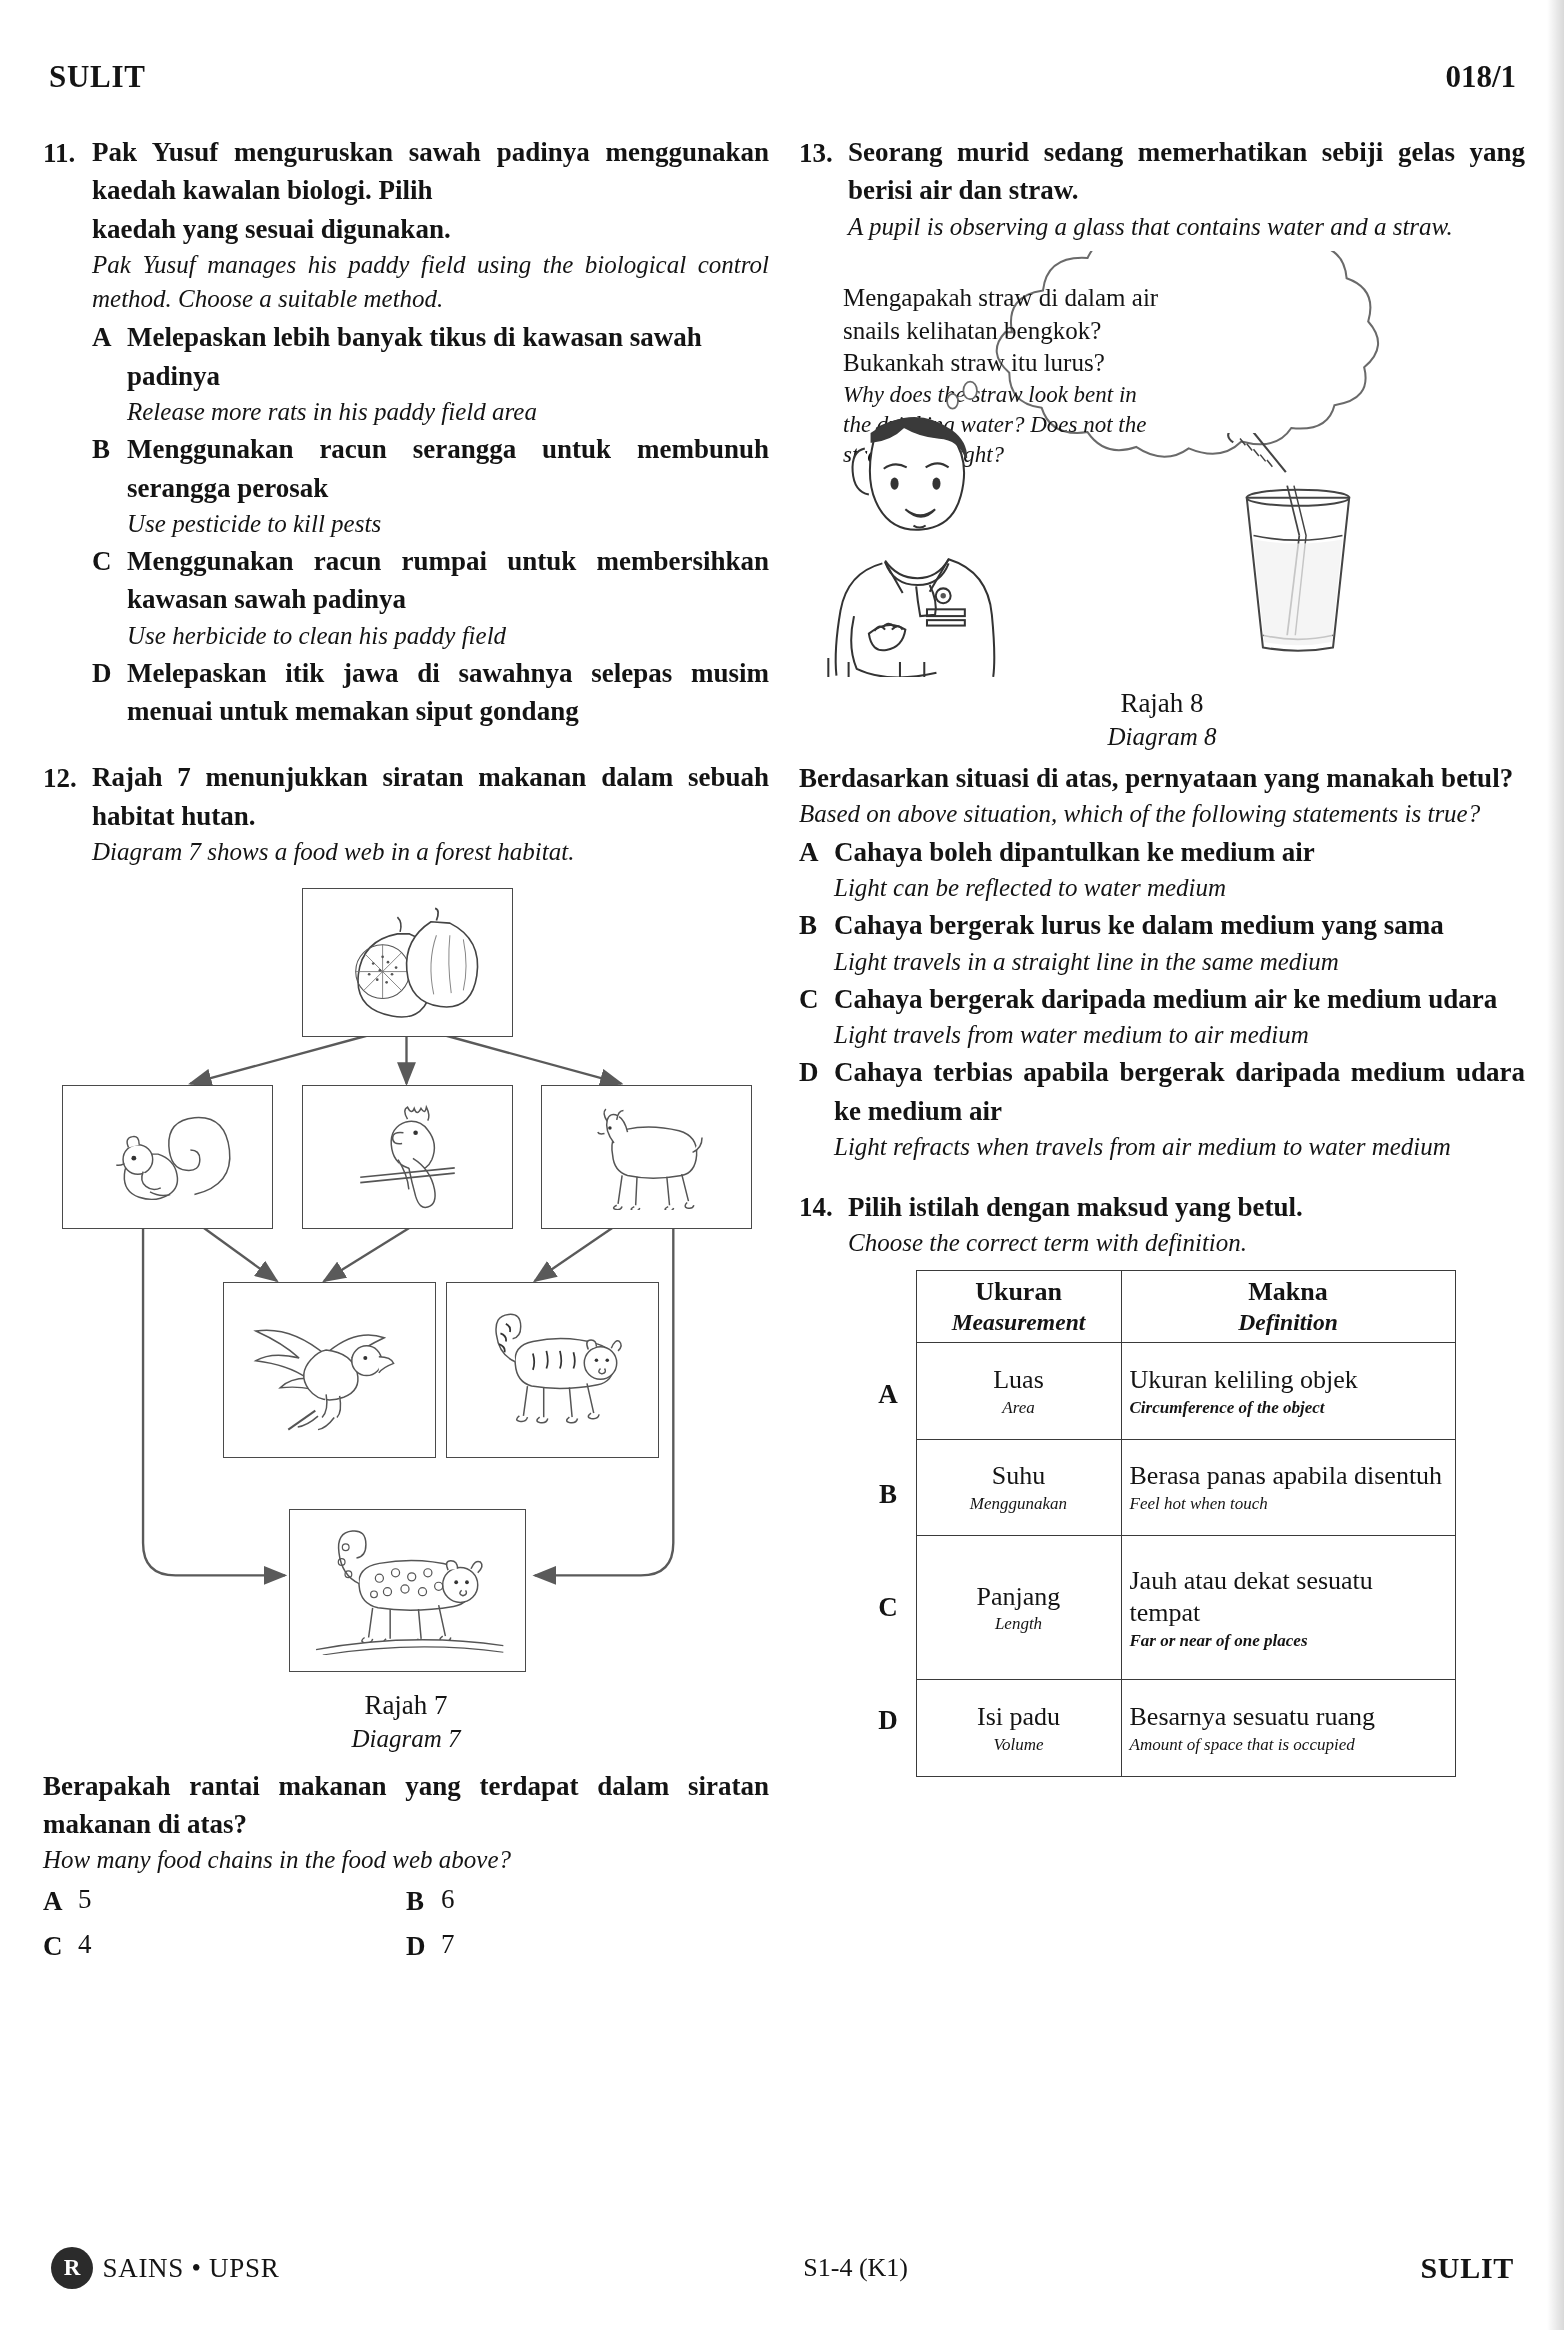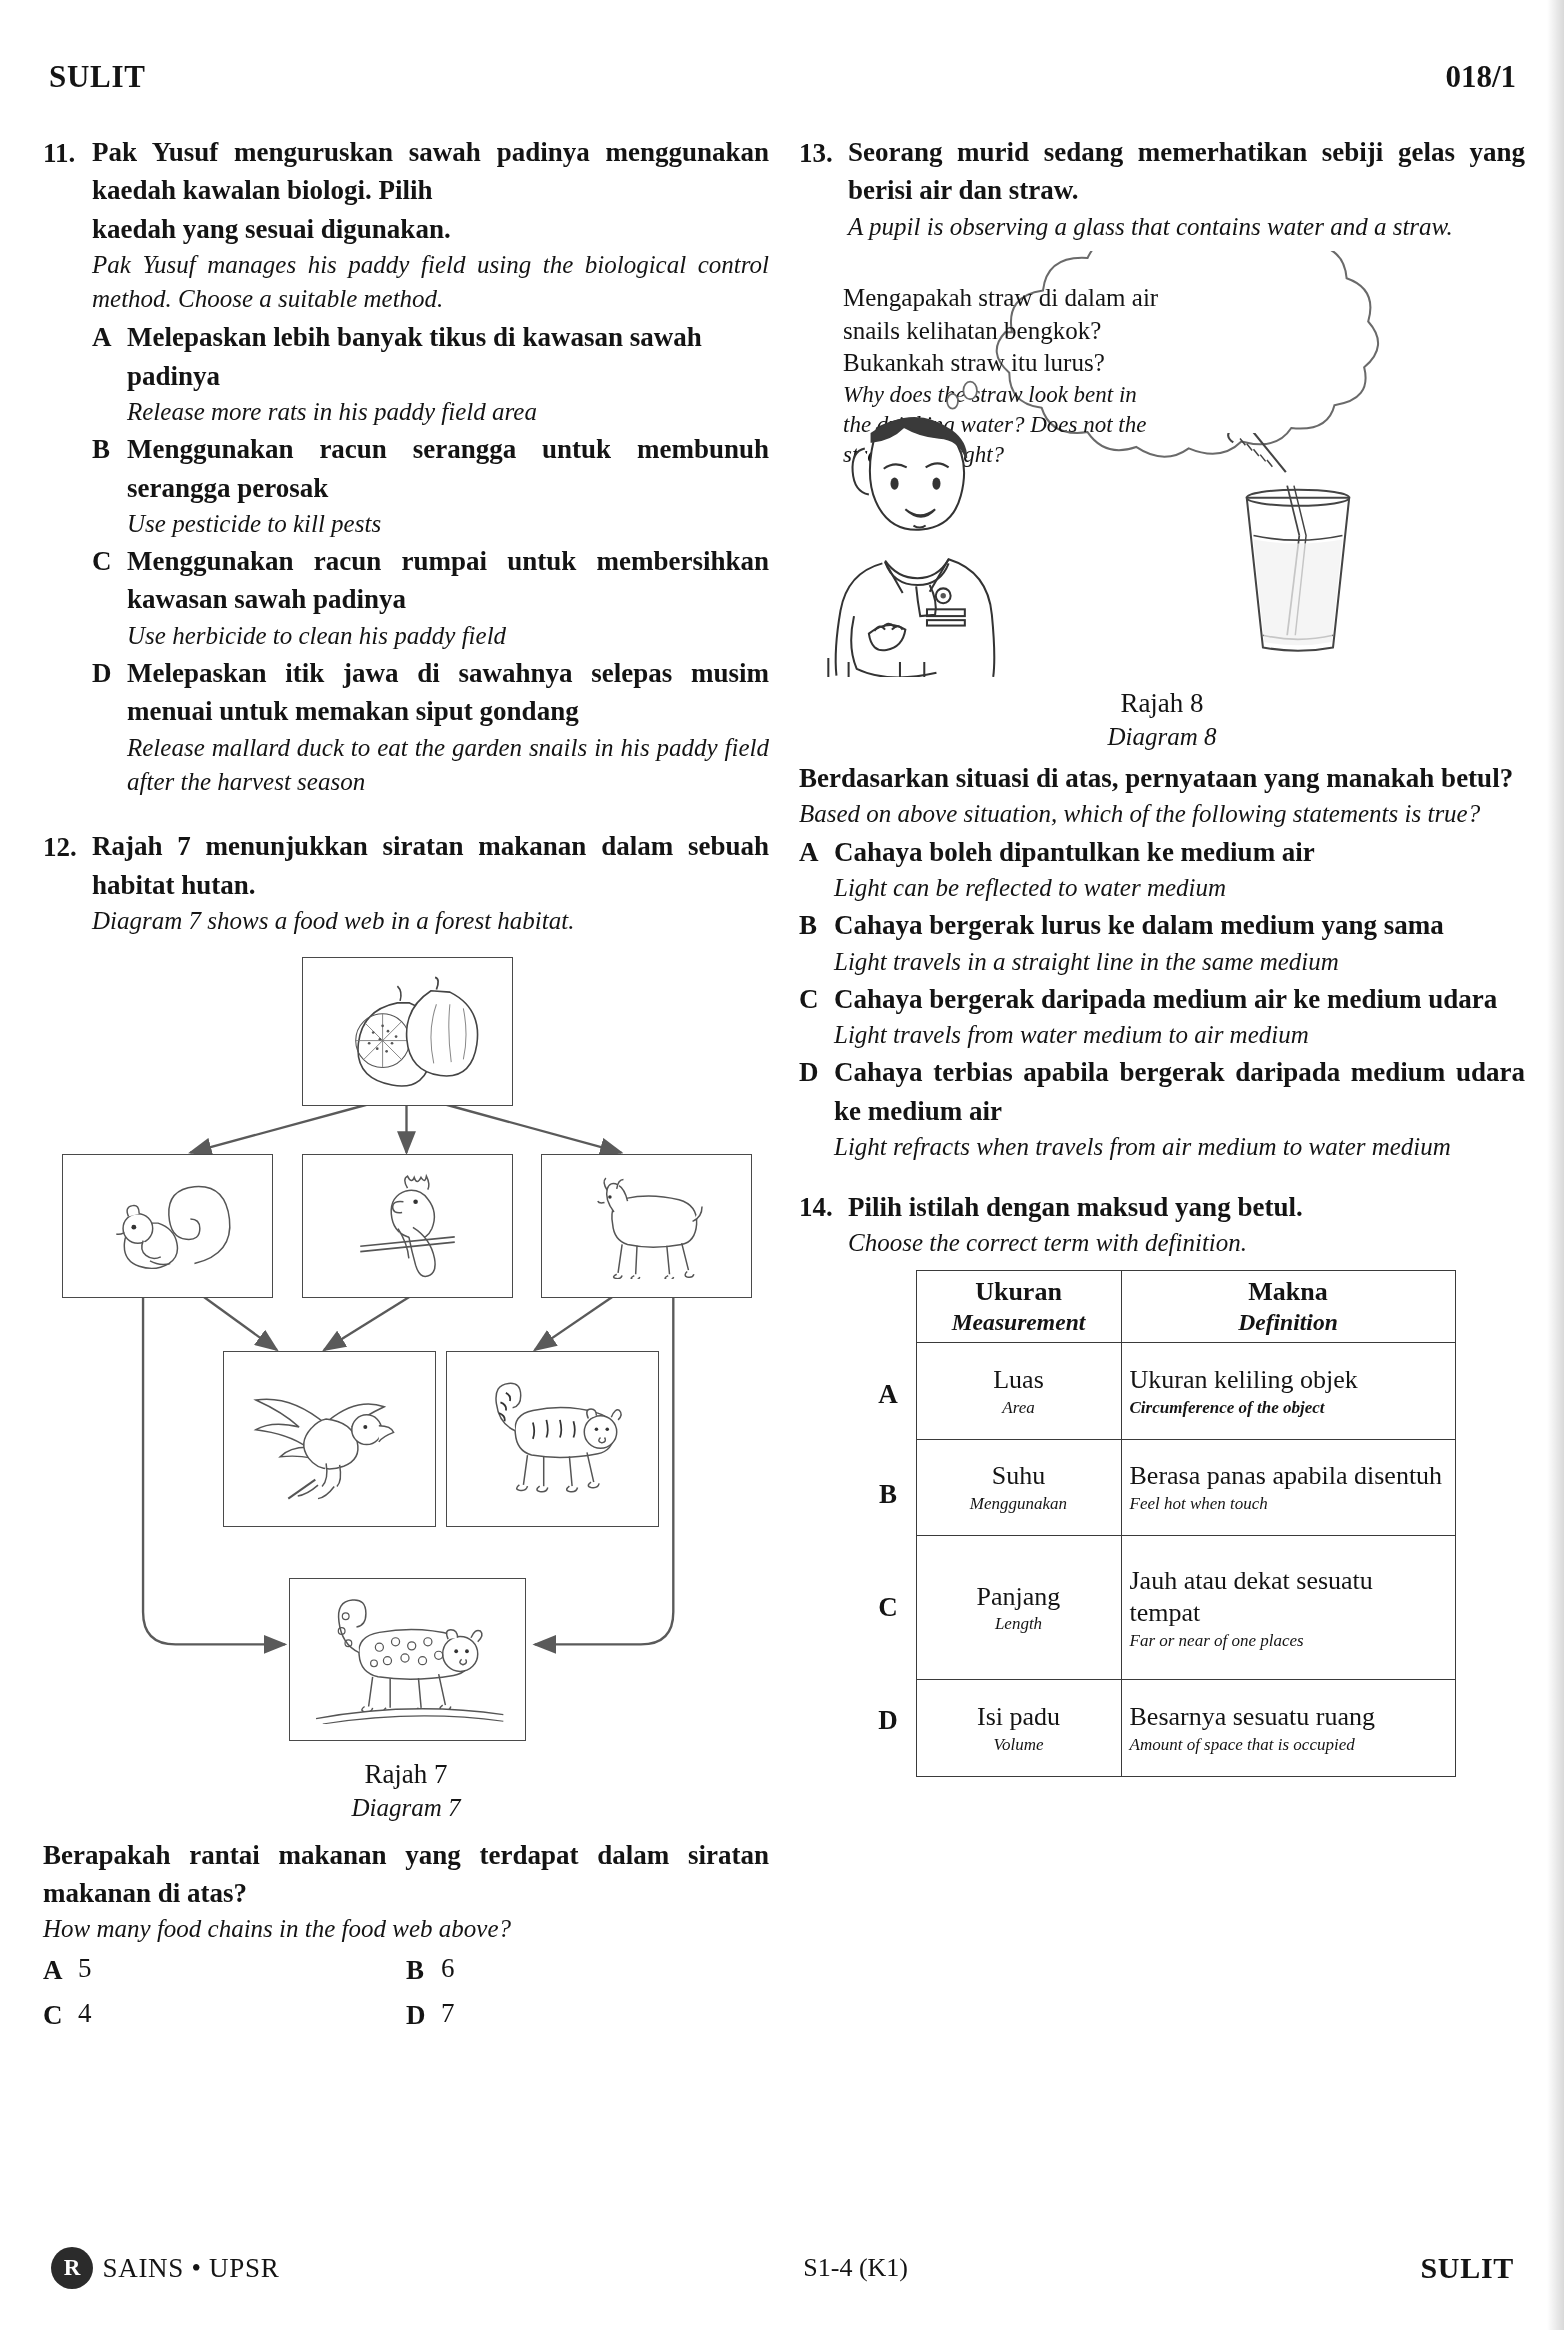--- a/index.html
+++ b/index.html
@@ -187,21 +187,20 @@
               <div class="opt-letter">C</div>
               <div class="opt-body">
                 <p class="ml">Menggunakan racun rumpai untuk membersihkan kawasan sawah padinya</p>
                 <p class="en en-left">Use herbicide to clean his paddy field</p>
               </div>
             </div>
             <div class="opt">
               <div class="opt-letter">D</div>
               <div class="opt-body">
                 <p class="ml">Melepaskan itik jawa di sawahnya selepas musim menuai untuk memakan siput gondang</p>
-                <p class="en">Release mallard duck to eat the garden snails in his paddy field after the harvest season</p>
               </div>
             </div>
           </div>
         </div>
       </div>
 
       <div class="q" style="margin-top:27px;">
         <div class="q-num">12.</div>
         <div class="q-body">
           <p class="ml">Rajah 7 menunjukkan siratan makanan dalam sebuah habitat hutan.</p>
@@ -603,21 +602,21 @@
                   <div class="td-en">Feel hot when touch</div>
                 </td>
               </tr>
               <tr>
                 <td class="c-meas">
                   <div class="td-ml">Panjang</div>
                   <div class="td-en">Length</div>
                 </td>
                 <td class="c-def">
                   <div class="td-ml">Jauh atau dekat sesuatu tempat</div>
-                  <div class="td-en" style="font-weight:normal;">Far or near of one places</div>
+                  <div class="td-en" style="font-weight:bold;">Far or near of one places</div>
                 </td>
               </tr>
               <tr>
                 <td class="c-meas">
                   <div class="td-ml">Isi padu</div>
                   <div class="td-en">Volume</div>
                 </td>
                 <td class="c-def">
                   <div class="td-ml">Besarnya sesuatu ruang</div>
                   <div class="td-en">Amount of space that is occupied</div>

